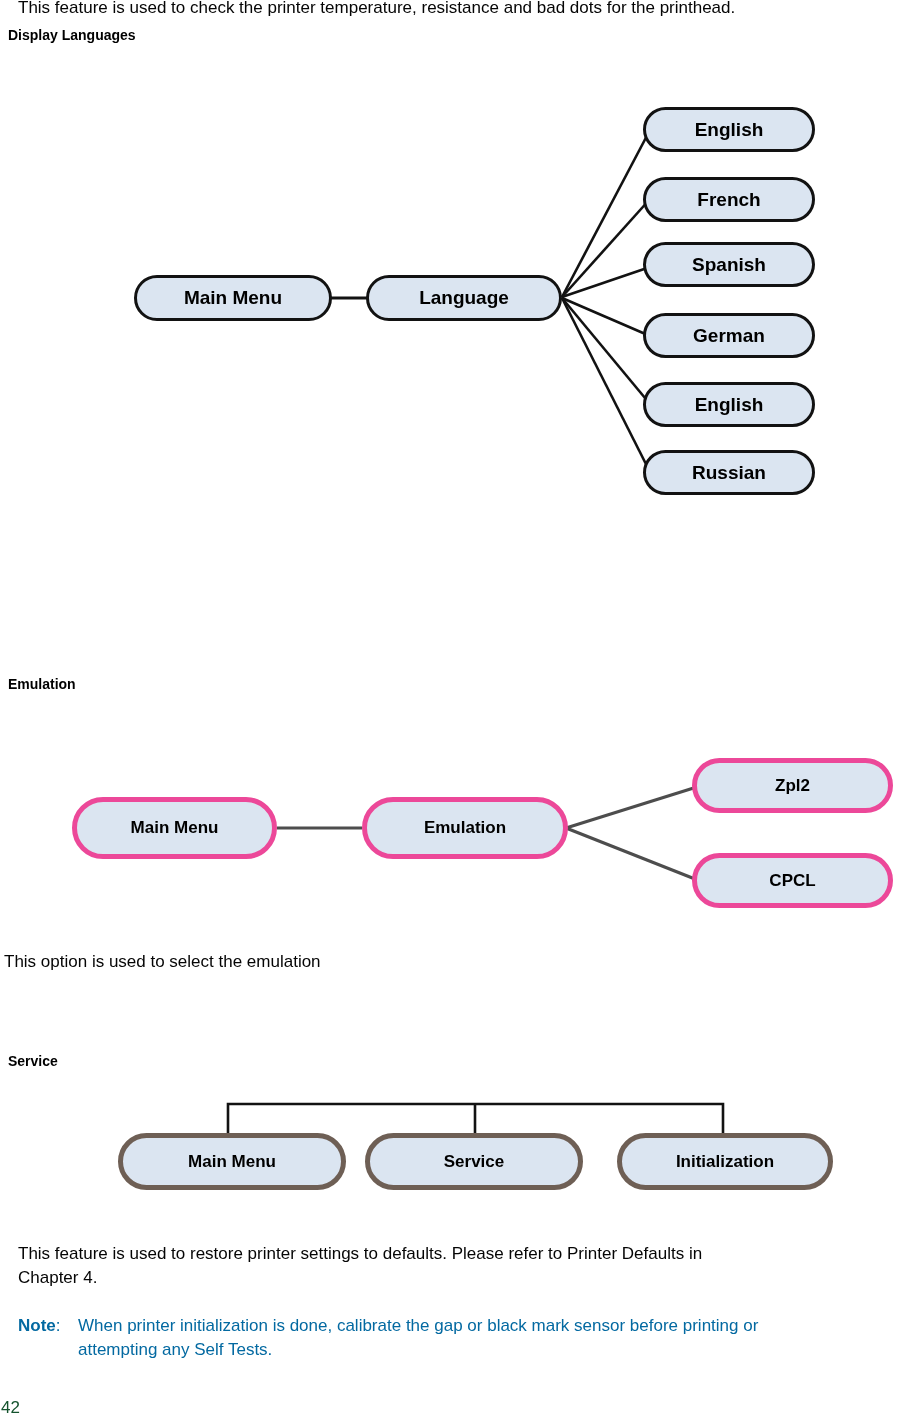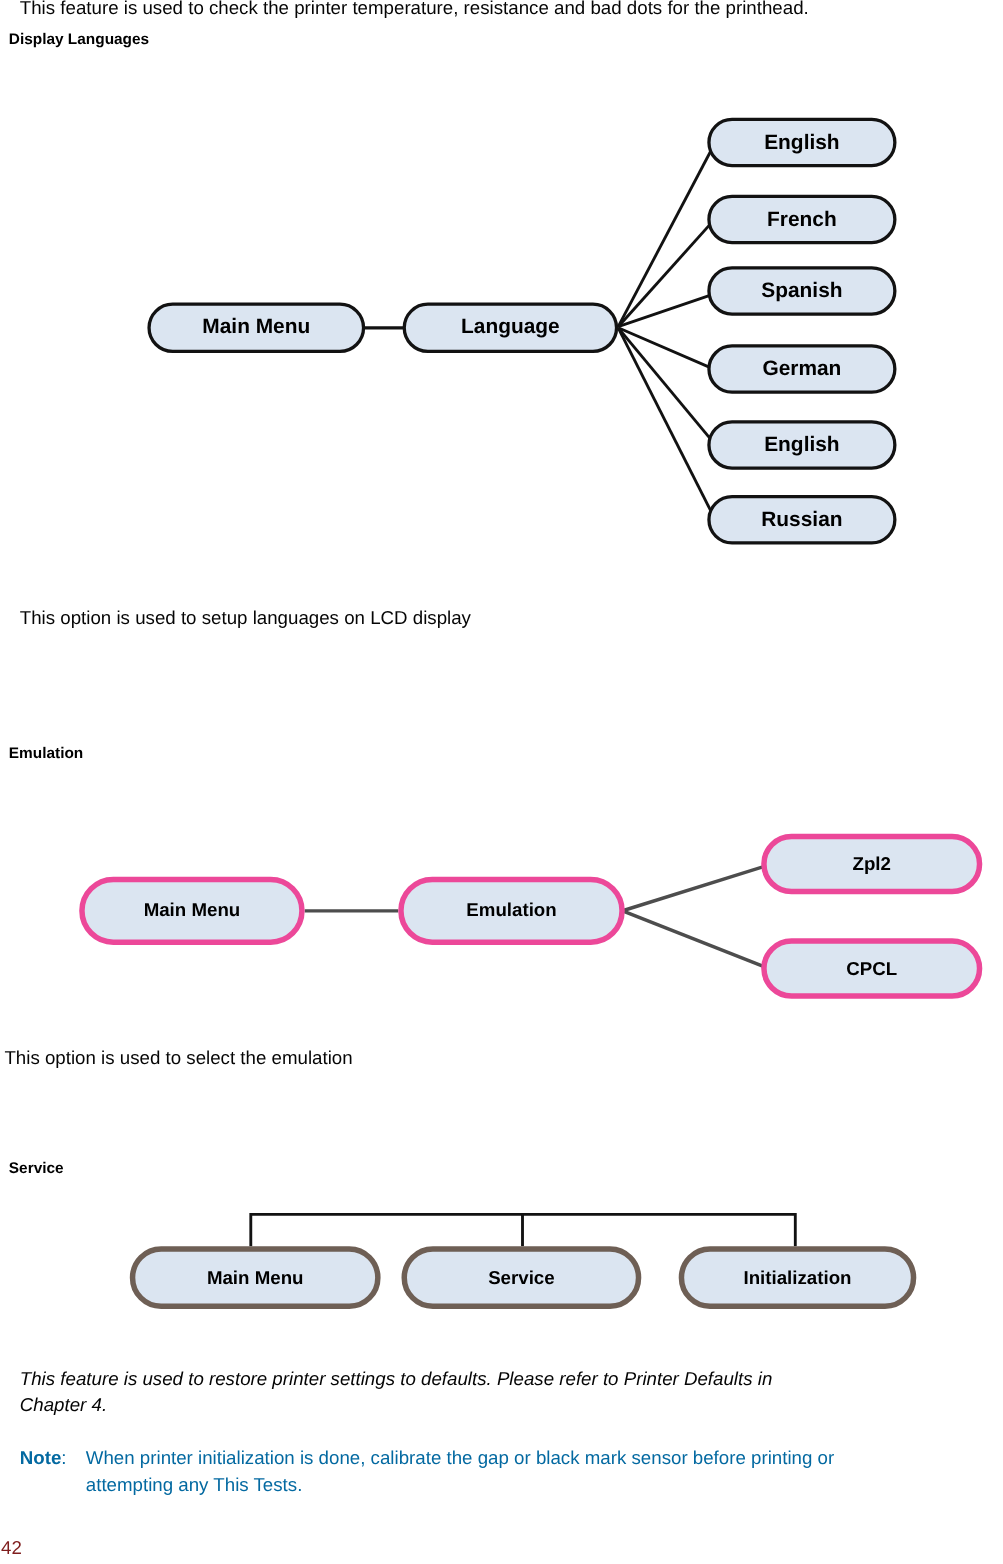--- a/index.html
+++ b/index.html
@@ -16,21 +16,21 @@
     background:#dbe5f1;font-weight:bold;color:#000;box-sizing:border-box;
     border-radius:999px;text-align:center;
   }
   .pill-d1{border:3px solid #121212;font-size:19px;}
   .pill-d2{border:5px solid #ec4899;font-size:17px;}
   .pill-d3{border:5px solid #6e5f55;font-size:17px;}
   .note-row{display:flex;font-size:17px;line-height:24px;color:#0369a1;}
   .note-label{width:60px;flex:0 0 60px;}
   .note-label b{font-weight:bold;}
   .para-line{white-space:nowrap;}
-  #page-number{font-size:17px;color:#7f1d1d;}
+  #page-number{font-size:17px;color:#14532d;}
 </style>
 </head>
 <body>
 
 <div id="page">
 
   <svg id="lines" viewBox="0 0 912 1422">
 
     <line x1="331" y1="298" x2="367" y2="298" stroke="#121212" stroke-width="3"></line>
     <line x1="562" y1="297" x2="650" y2="130" stroke="#121212" stroke-width="2.6"></line>
@@ -55,50 +55,49 @@
     <div class="pill pill-d1" style="left:134px;top:275px;width:198px;height:46px;">Main Menu</div>
     <div class="pill pill-d1" style="left:366px;top:275px;width:196px;height:46px;">Language</div>
     <div class="pill pill-d1" style="left:643px;top:107px;width:172px;height:45px;">English</div>
     <div class="pill pill-d1" style="left:643px;top:177px;width:172px;height:45px;">French</div>
     <div class="pill pill-d1" style="left:643px;top:242px;width:172px;height:45px;">Spanish</div>
     <div class="pill pill-d1" style="left:643px;top:313px;width:172px;height:45px;">German</div>
     <div class="pill pill-d1" style="left:643px;top:382px;width:172px;height:45px;">English</div>
     <div class="pill pill-d1" style="left:643px;top:450px;width:172px;height:45px;">Russian</div>
   </div>
 
-  <div class="abs body-text" style="left:18px;top:550px;">This option is used to setup languages on LCD display</div>
 
   <div class="abs heading" style="left:8px;top:676px;">Emulation</div>
 
   <div>
     <div class="pill pill-d2" style="left:72px;top:797px;width:205px;height:62px;">Main Menu</div>
     <div class="pill pill-d2" style="left:362px;top:797px;width:206px;height:62px;">Emulation</div>
     <div class="pill pill-d2" style="left:692px;top:758px;width:201px;height:55px;">Zpl2</div>
     <div class="pill pill-d2" style="left:692px;top:853px;width:201px;height:55px;">CPCL</div>
   </div>
 
   <div class="abs body-text" style="left:4px;top:950px;">This option is used to select the emulation</div>
 
   <div class="abs heading" style="left:8px;top:1053px;">Service</div>
 
   <div>
     <div class="pill pill-d3" style="left:118px;top:1133px;width:228px;height:57px;">Main Menu</div>
     <div class="pill pill-d3" style="left:365px;top:1133px;width:218px;height:57px;">Service</div>
     <div class="pill pill-d3" style="left:617px;top:1133px;width:216px;height:57px;">Initialization</div>
   </div>
 
-  <div class="abs body-text" style="left:18px;top:1242px;font-style:italic;">
+  <div class="abs body-text" style="left:18px;top:1242px;">
     <div class="para-line">This feature is used to restore printer settings to defaults. Please refer to Printer Defaults in</div>
     <div class="para-line">Chapter 4.</div>
   </div>
 
   <div class="abs note-row" style="left:18px;top:1314px;">
     <div class="note-label">
       <b>Note</b><span>:</span>
     </div>
     <div>
       <div class="para-line">When printer initialization is done, calibrate the gap or black mark sensor before printing or</div>
-      <div class="para-line">attempting any This Tests.</div>
+      <div class="para-line">attempting any Self Tests.</div>
     </div>
   </div>
 
   <div class="abs" id="page-number" style="left:1px;top:1398px;">42</div>
 </div>
 
 </body></html>

